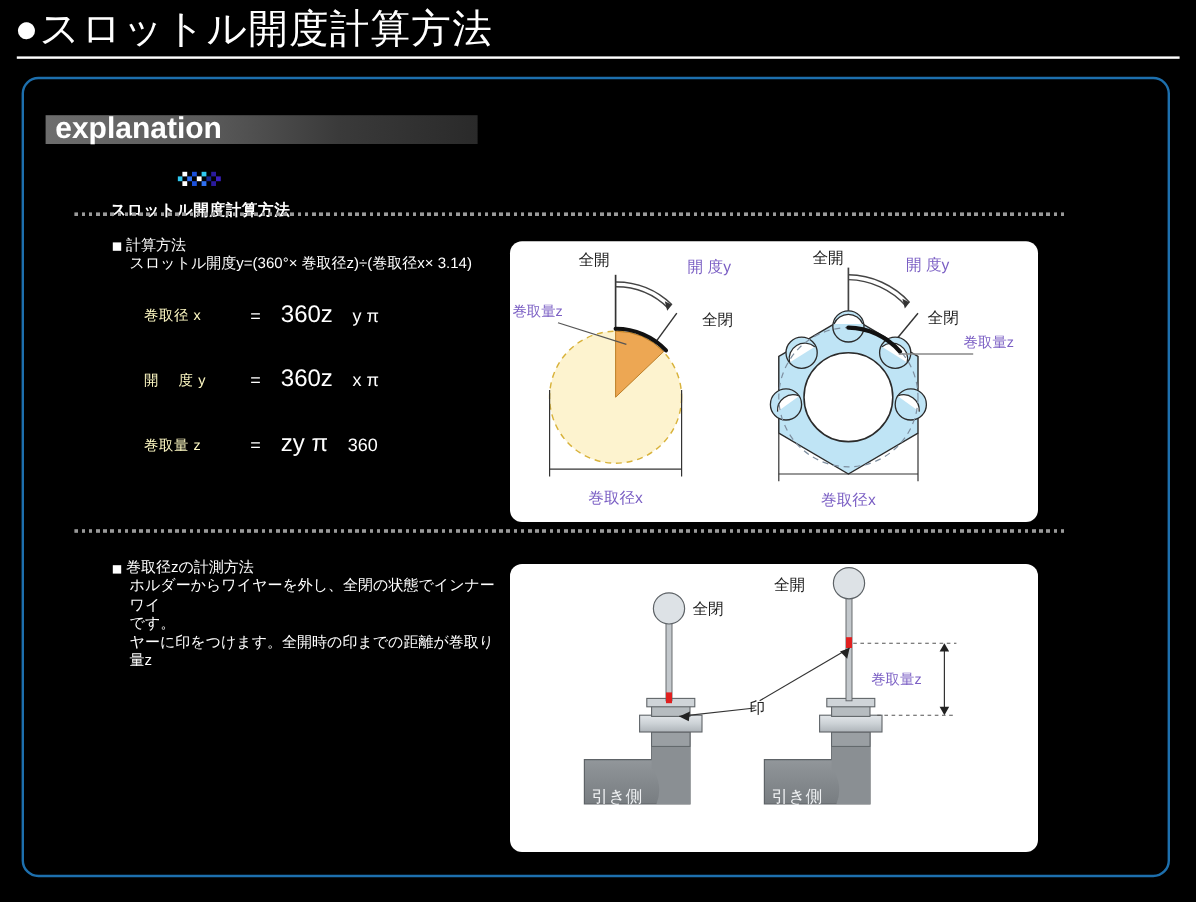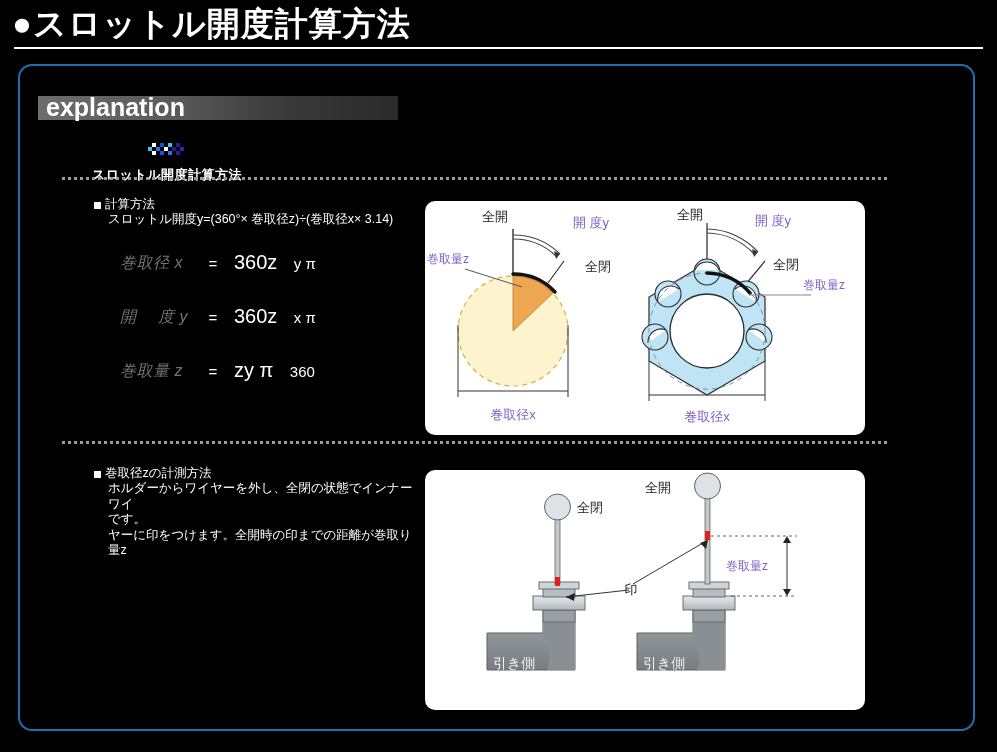--- a/index.html
+++ b/index.html
@@ -4,21 +4,21 @@
 <style>
   html,body{margin:0;padding:0;}
   body{
     width:997px;height:752px;background:#000;overflow:hidden;
     font-family:"Liberation Sans","DejaVu Sans",sans-serif;
     color:#fff;position:relative;
   }
   
   #page-title{
     position:absolute;left:12px;top:2px;
-    font-size:33px;font-weight:bold;letter-spacing:1px;
+    font-size:33px;font-weight:normal;letter-spacing:1px;
     color:#ffffff;white-space:nowrap;
   }
   #title-rule{
     position:absolute;left:14px;top:47px;width:969px;height:2px;
     background:#ffffff;
   }
   
   #outer-frame{
     position:absolute;left:18px;top:64px;width:957px;height:667px;
     border:2px solid #1d6fad;border-radius:14px;box-sizing:border-box;
@@ -52,21 +52,21 @@
   .bullet-row{display:flex;gap:4px;align-items:flex-start;}
   .sq-bullet{
     width:7px;height:7px;background:#fff;display:inline-block;margin-top:5px;flex:0 0 auto;
   }
   .bullet-title{font-size:12.5px;color:#fff;line-height:15px;}
   .bullet-sub{font-size:12.5px;color:#fff;line-height:15.5px;margin-left:14px;}
   
   #formula-list{position:absolute;left:100px;top:170px;}
   .formula-row{display:flex;align-items:center;height:54px;}
   .formula-label{
-    color:#737373;font-size:16px;width:78px;white-space:nowrap;letter-spacing:.5px;font-style:italic;
+    color:#fef9c3;font-size:12px;width:78px;white-space:nowrap;letter-spacing:.5px;
   }
   .formula-eq{color:#ffffff;font-size:15px;width:30px;text-align:center;}
   .frac{display:inline-block;text-align:center;min-width:54px;}
   .frac .num{font-size:20px;color:#fff;padding:0 6px 1px 6px;line-height:17px;}
   .frac .bar{height:1px;background:#fff;margin:1px 0;}
   .frac .den{font-size:15px;color:#fff;padding:1px 6px 0 6px;line-height:17px;}
   
   .white-panel{
     position:absolute;background:#ffffff;border-radius:10px;overflow:hidden;
   }

